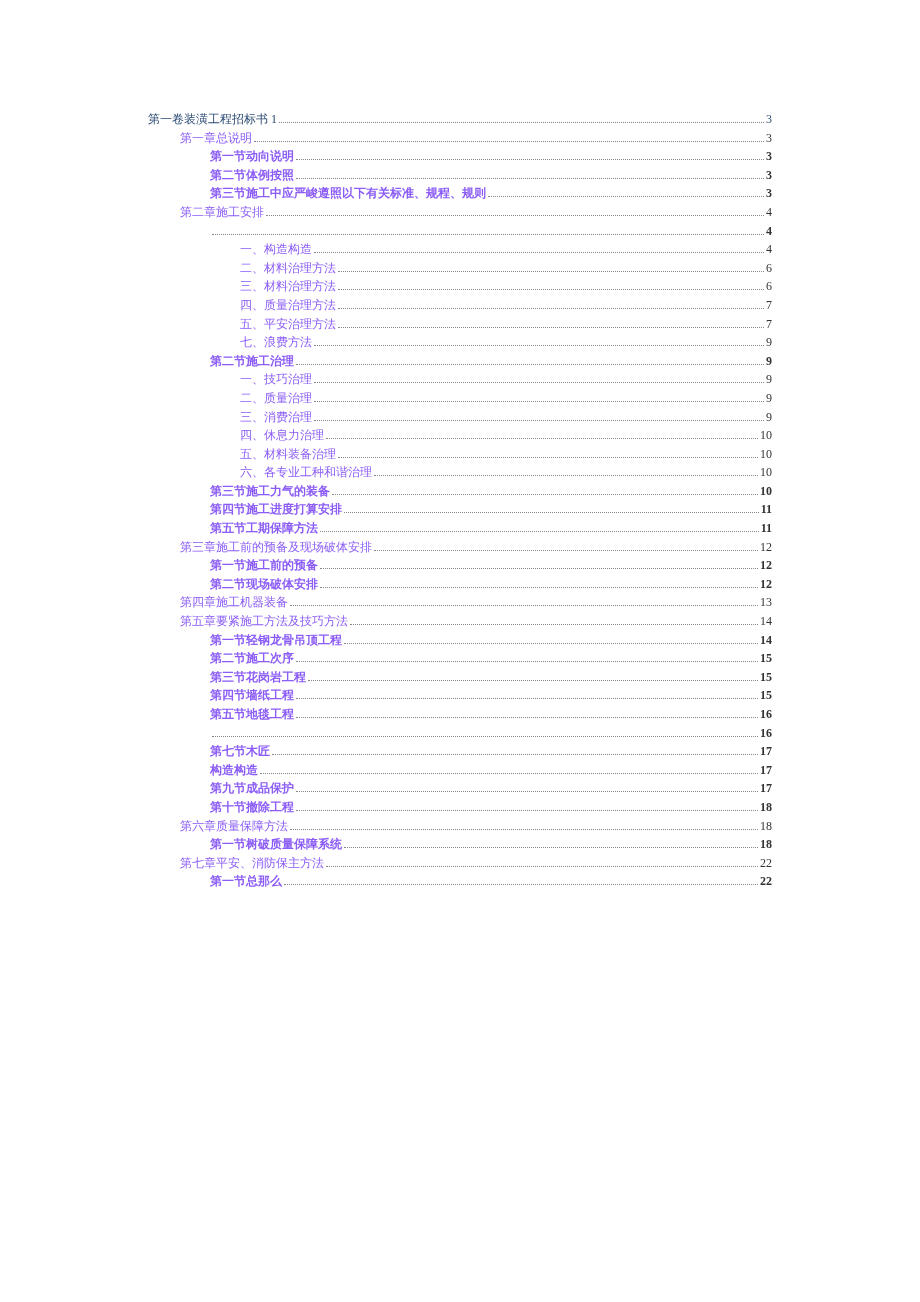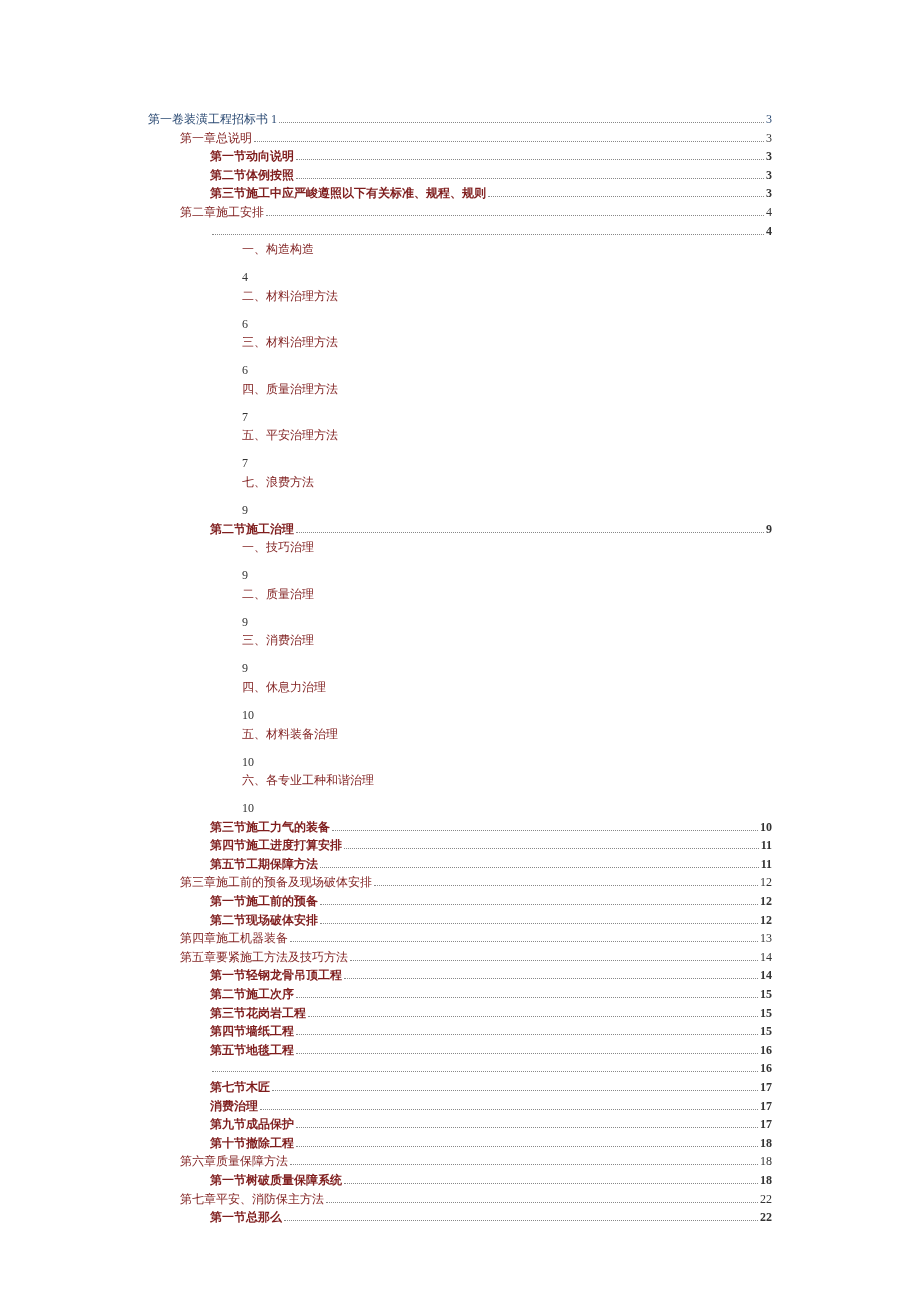--- a/index.html
+++ b/index.html
@@ -23,24 +23,24 @@
       display: flex;
       align-items: baseline;
       font-size: 12px;
       white-space: nowrap;
       overflow: hidden;
     }
     .indent-0 { padding-left: 0px; color: #2b4a73; }
     .indent-0 .toc-label { color: #2b4a73; }
     .indent-1 { padding-left: 32px; }
     .indent-2 { padding-left: 62px; font-weight: bold; }
-    .indent-3 { padding-left: 92px; flex-direction: column; }
+    .indent-3 { padding-left: 92px; }
     .toc-label {
       flex: 0 0 auto;
-      color: #7f1d1d;
+      color: #8b5cf6;
     }
     .indent-0 .toc-label { color: #2b4a73; }
     .leader {
       flex: 1 1 auto;
       border-bottom: 1px dotted #888;
       height: 0.7em;
       margin: 0 2px;
     }
     .pageno {
       flex: 0 0 auto;
@@ -218,21 +218,21 @@
       <div class="toc-line indent-2">
         <span class="leader"></span>
         <span class="pageno">16</span>
       </div>
       <div class="toc-line indent-2">
         <span class="toc-label">第七节木匠</span>
         <span class="leader"></span>
         <span class="pageno">17</span>
       </div>
       <div class="toc-line indent-2">
-        <span class="toc-label">消费治理</span>
+        <span class="toc-label">构造构造</span>
         <span class="leader"></span>
         <span class="pageno">17</span>
       </div>
       <div class="toc-line indent-2">
         <span class="toc-label">第九节成品保护</span>
         <span class="leader"></span>
         <span class="pageno">17</span>
       </div>
       <div class="toc-line indent-2">
         <span class="toc-label">第十节撤除工程</span>

